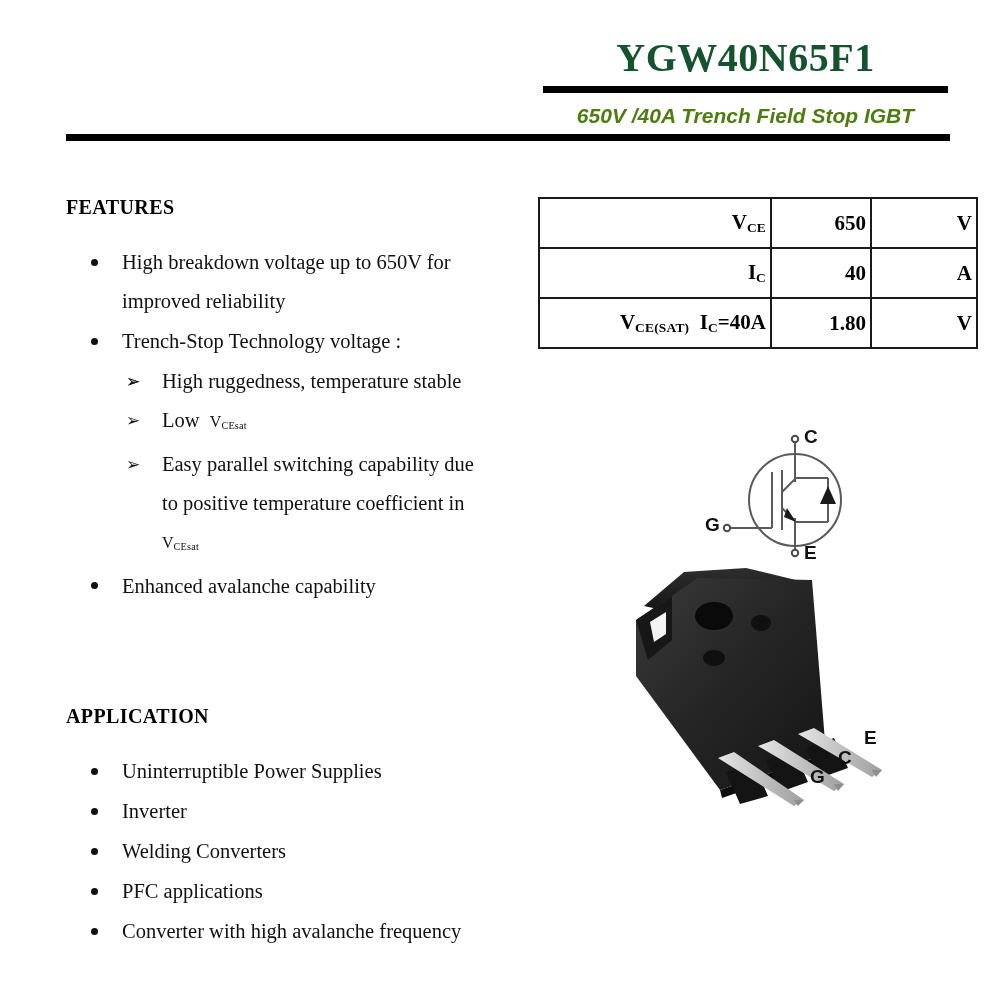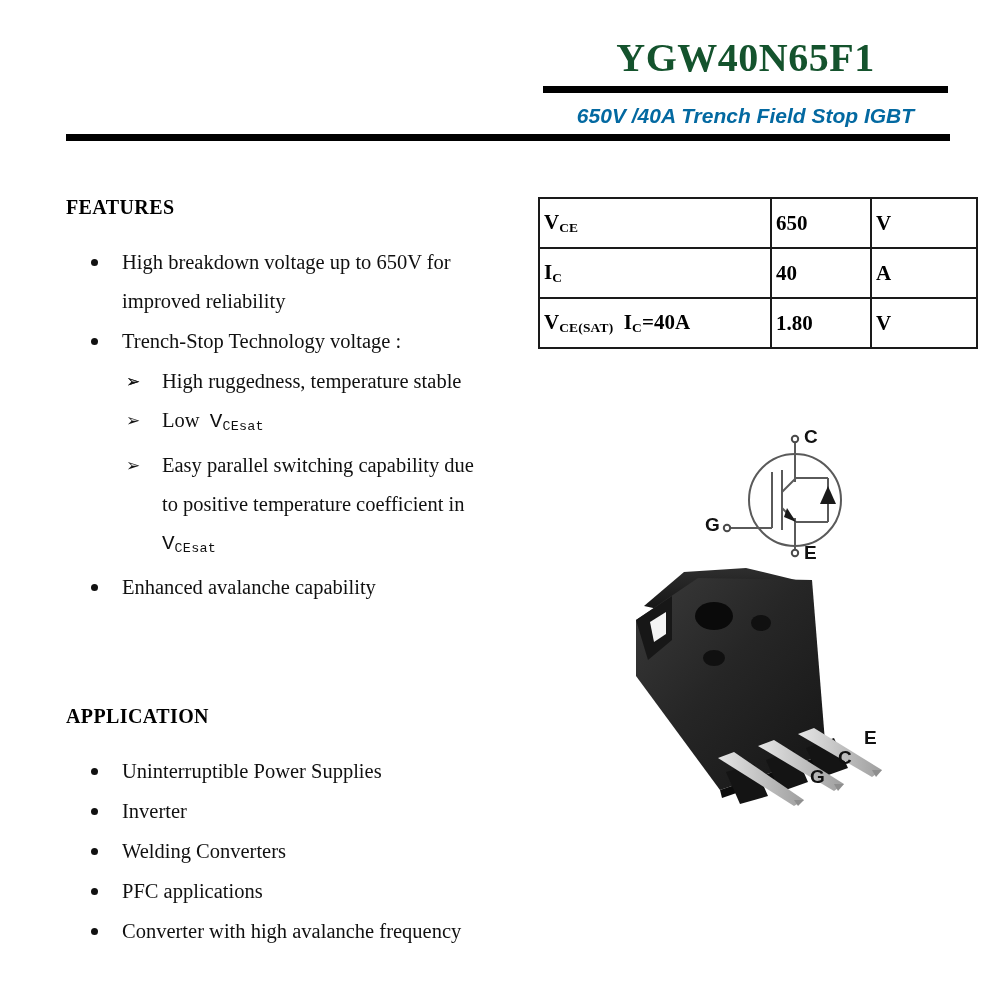--- a/index.html
+++ b/index.html
@@ -44,21 +44,21 @@
   }
   #subtitle {
     position: absolute;
     left: 543px; top: 104px;
     width: 405px;
     text-align: center;
     font-family: "Liberation Sans", "DejaVu Sans", sans-serif;
     font-style: italic;
     font-weight: bold;
     font-size: 21px;
-    color: #0369a1;
+    color: #4d7c0f;
     line-height: 1.1;
   }
   #rule-bottom {
     position: absolute;
     left: 66px; top: 134px;
     width: 884px;
     height: 7px;
     background: #000;
   }
 
@@ -130,39 +130,39 @@
     font-family: "DejaVu Sans", sans-serif;
   }
   li.sub-item.justified .line-just {
     text-align: justify;
   }
   .text-wrap {
     display: block;
   }
 
   
-  .vsym { font-size: 21px; font-family: Liberation Mono, monospace; }
+  .vsym { font-size: 16px; }
   .sub {
     font-size: 0.64em;
     vertical-align: -0.22em;
     letter-spacing: 0.2px;
   }
 
   
   #spec-table {
     position: absolute;
     left: 538px; top: 197px;
     width: 410px;
     border-collapse: collapse;
     table-layout: fixed;
   }
   #spec-table td {
     border: 2px solid #1a1a1a;
     height: 48px;
-    text-align: left;
+    text-align: right;
     vertical-align: middle;
     font-family: "Liberation Serif", "DejaVu Serif", serif;
     font-weight: bold;
     font-size: 21px;
     color: #000;
     padding: 0 4px;
   }
   #spec-table td.col-param { width: 222px; }
   #spec-table td.col-value { width: 90px; }
   #spec-table td.col-unit  { width: 96px; }

